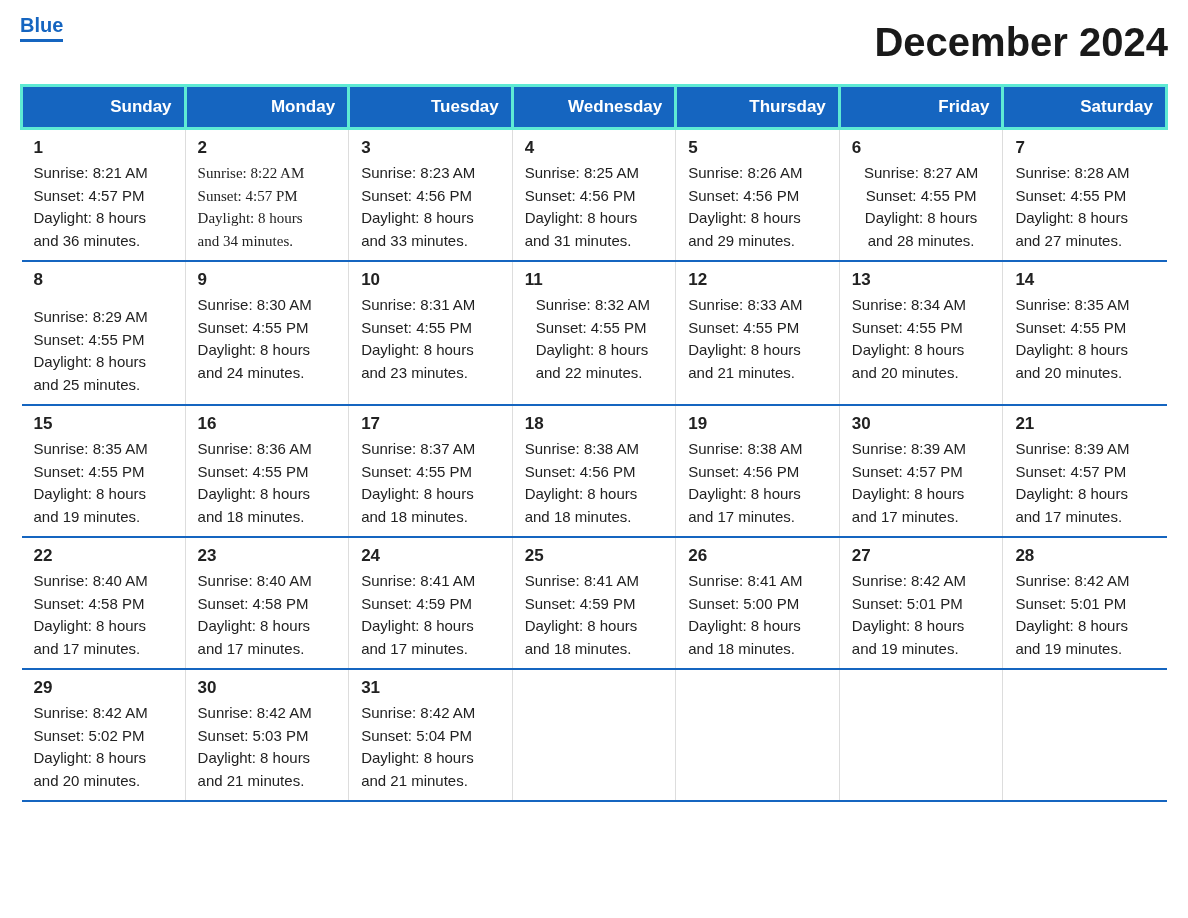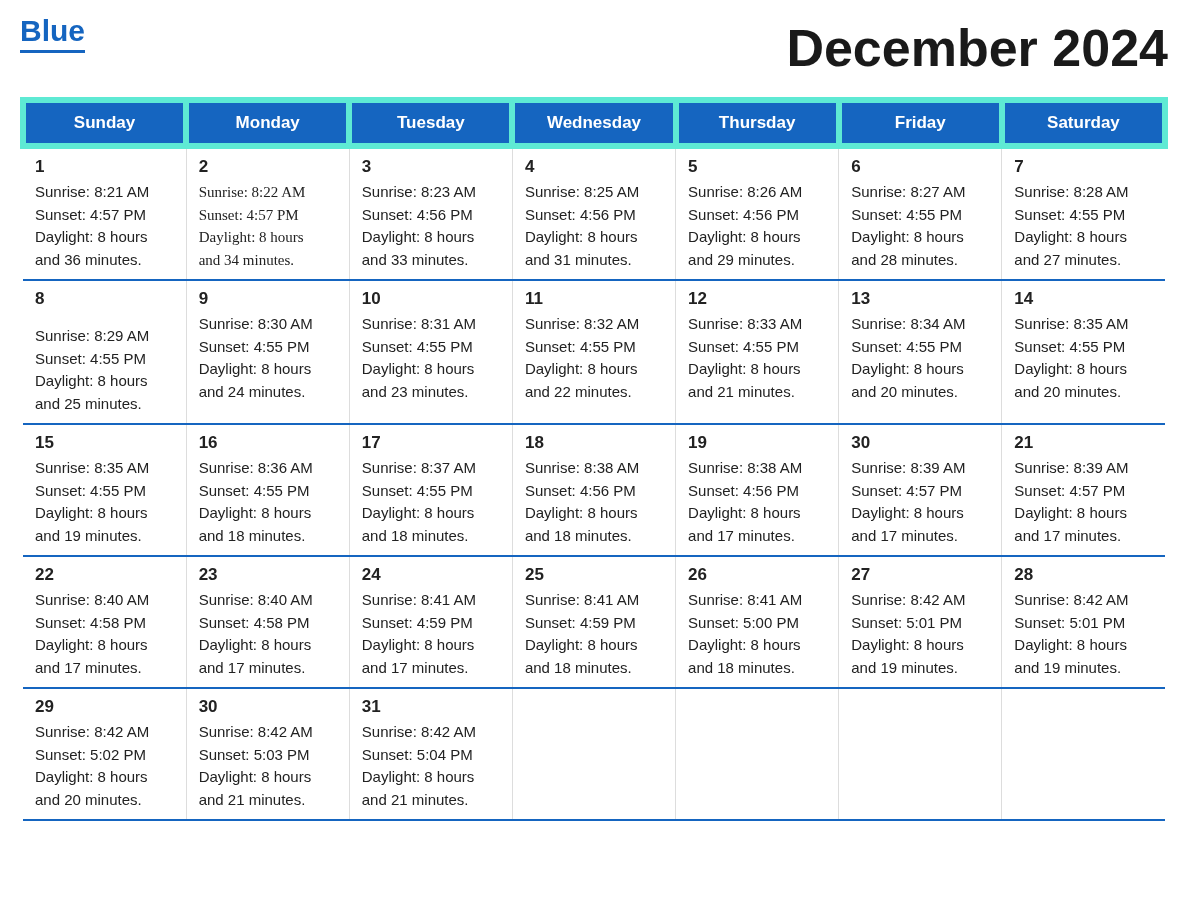--- a/index.html
+++ b/index.html
@@ -13,21 +13,21 @@
     .header {
       display: flex;
       justify-content: space-between;
       align-items: flex-start;
       margin-bottom: 20px;
     }
     .title-area {
       text-align: right;
     }
     .month-title {
-      font-size: 52px;
+      font-size: 40px;
       font-weight: bold;
       color: #1a1a1a;
       line-height: 1.1;
     }
     .location {
       font-size: 22px;
       color: #444;
       margin-top: 4px;
     }
     table {
@@ -35,22 +35,22 @@
       border-collapse: collapse;
     }
     thead tr {
       background-color: #1565c0;
       color: #fff;
     }
     thead th {
       padding: 10px 12px;
       font-size: 17px;
       font-weight: bold;
-      text-align: center;
-      border: 6px solid #5eead4;
+      text-align: right;
+      border: 3px solid #5eead4;
     }
     tbody tr {
       border-bottom: 2px solid #1565c0;
     }
     tbody td {
       padding: 8px 12px;
       vertical-align: top;
       font-size: 14px;
       color: #222;
       border-right: 1px solid #ddd;
@@ -90,21 +90,21 @@
         <polygon points="38,2 44,2 41,10" fill="#1565c0"></polygon>
       </svg>
     </div>
   </div>
   <div class="title-area">
     <div class="month-title">December 2024</div>
   </div>
 </div>
 
 <div id="logo-container" style="position:absolute; top:20px; left:20px; display:flex; flex-direction:column; align-items:flex-start;">
-  <div style="display:flex; align-items:flex-end; font-size:30px; font-weight:bold; font-family:Arial; margin-top:-6px;">
+  <div style="display:flex; align-items:flex-end; font-size:20px; font-weight:bold; font-family:Arial; margin-top:-6px;">
     <span style="color:#1565c0; font-weight:bold;">Blue</span>
   </div>
   <div style="height:3px; background:#1565c0; width:100%; margin-top:2px;"></div>
 </div>
 
 <div style="margin-top: 10px;">
   <table>
     <thead>
       <tr>
         <th>Sunday</th>
@@ -148,21 +148,21 @@
           </td>
           <td>
             <span class="day-num">5</span>
             <div class="day-info" style="white-space: pre-line;">Sunrise: 8:26 AM
 Sunset: 4:56 PM
 Daylight: 8 hours
 and 29 minutes.</div>
           </td>
           <td>
             <span class="day-num">6</span>
-            <div class="day-info" style="white-space: pre-line;">Sunrise: 8:27 AM
+            <div class="day-info" style="white-space: pre-line; text-align: center;">Sunrise: 8:27 AM
 Sunset: 4:55 PM
 Daylight: 8 hours
 and 28 minutes.</div>
           </td>
           <td>
             <span class="day-num">7</span>
             <div class="day-info" style="white-space: pre-line;">Sunrise: 8:28 AM
 Sunset: 4:55 PM
 Daylight: 8 hours
 and 27 minutes.</div>
@@ -185,21 +185,21 @@
           </td>
           <td>
             <span class="day-num">10</span>
             <div class="day-info" style="white-space: pre-line;">Sunrise: 8:31 AM
 Sunset: 4:55 PM
 Daylight: 8 hours
 and 23 minutes.</div>
           </td>
           <td>
             <span class="day-num">11</span>
-            <div class="day-info" style="white-space: pre-line;">Sunrise: 8:32 AM
+            <div class="day-info" style="white-space: pre-line; margin-left: 11px;">Sunrise: 8:32 AM
 Sunset: 4:55 PM
 Daylight: 8 hours
 and 22 minutes.</div>
           </td>
           <td>
             <span class="day-num">12</span>
             <div class="day-info" style="white-space: pre-line;">Sunrise: 8:33 AM
 Sunset: 4:55 PM
 Daylight: 8 hours
 and 21 minutes.</div>

